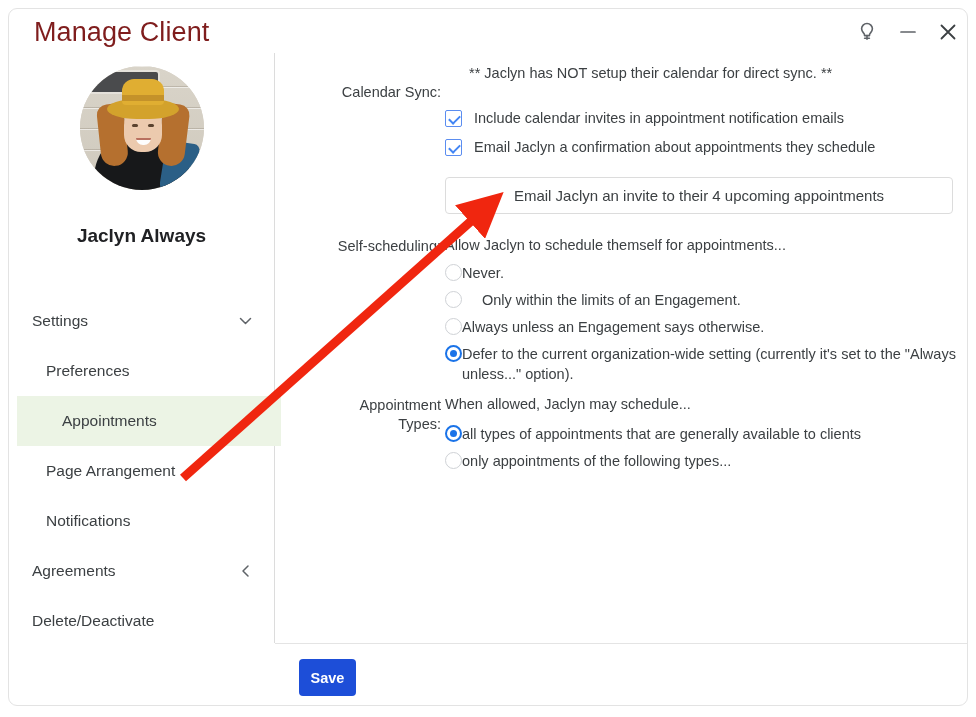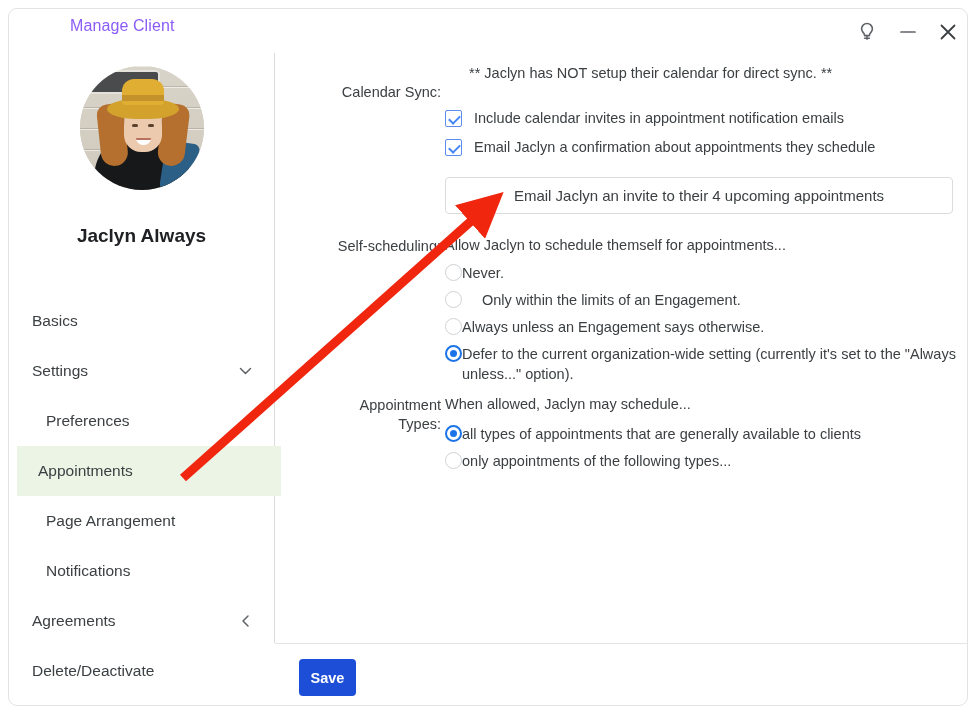--- a/index.html
+++ b/index.html
@@ -22,24 +22,23 @@
     overflow: hidden;
   }
 
   
   #titlebar {
     position: absolute; left: 0; top: 0;
     width: 100%; height: 44px;
   }
   #title {
     position: absolute; left: 25px; top: 8px;
-    font-size: 16px; color: #8b5cf6;
+    font-size: 27px; color: #7f1d1d;
     letter-spacing: .1px;
     white-space: nowrap;
-    margin-left: 36px;
   }
   .winbtn {
     position: absolute; top: 8px;
     width: 30px; height: 30px;
     cursor: pointer;
     color: #5f6368;
   }
   .winbtn svg { display: block; }
   #btn-hint  { left: 843px; }
   #btn-min   { left: 884px; }
@@ -162,21 +161,21 @@
     display: flex; align-items: center;
     cursor: pointer;
     font-size: 15.5px;
     color: #3c4043;
   }
   .nav-item.lvl1 { padding-left: 23px; }
   .nav-item.lvl2 { padding-left: 37px; }
   .nav-item.active {
     background: #ecf4e5;
     margin-left: 8px;
-    padding-left: 21px;
+    padding-left: 45px;
     width: 264px;
   }
   .nav-chevron {
     position: absolute; right: 20px; top: 50%;
     transform: translateY(-50%);
     color: #5f6368;
     display: flex; align-items: center;
   }
 
   
@@ -344,23 +343,20 @@
         <div class="hat-brim"></div>
         <div class="hat-crown"></div>
         <div class="hat-band"></div>
       </div>
     </div>
 
     <div id="client-name">Jaclyn Always</div>
 
     <div id="nav">
 
-      <div class="nav-item lvl1">
-        <span>Basics</span>
-      </div>
 
       <div class="nav-item lvl1">
         <span>Settings</span>
         <span class="nav-chevron">
           <svg width="17" height="17" viewBox="0 0 17 17" fill="none" stroke="#5f6368" stroke-width="1.5">
             <path d="M3.5 6l5 5 5-5" stroke-linecap="round" stroke-linejoin="round"></path>
           </svg>
         </span>
       </div>
 

